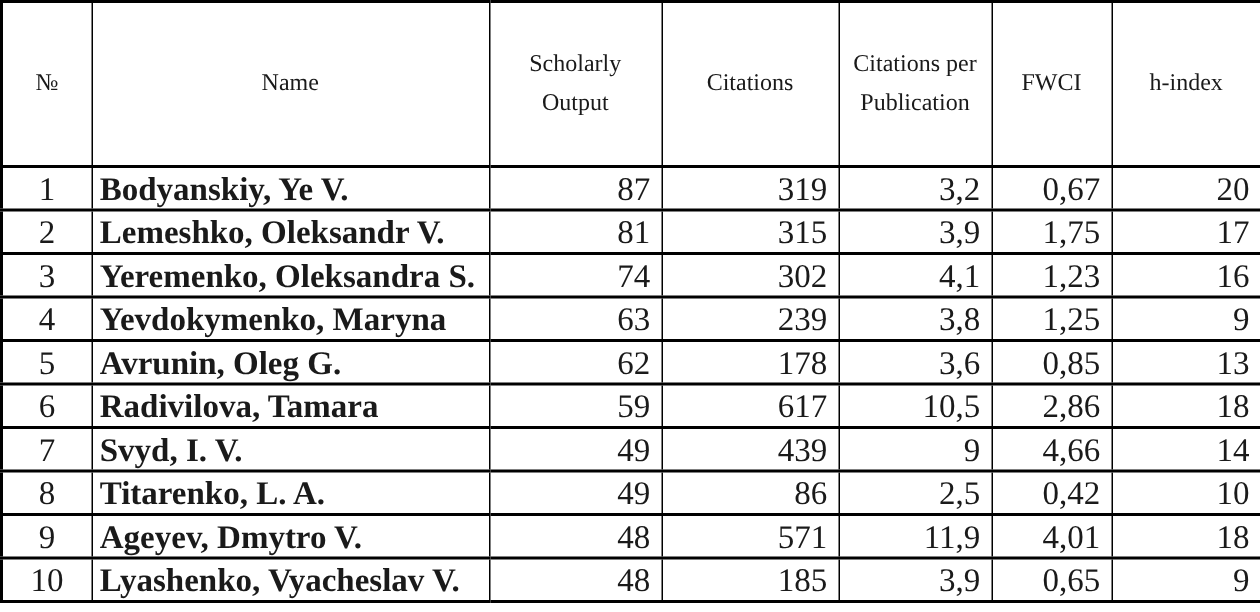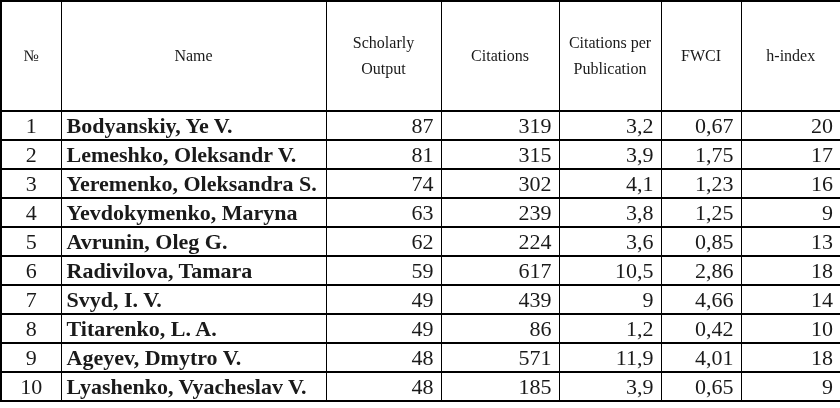--- a/index.html
+++ b/index.html
@@ -113,21 +113,21 @@
           <td class="al-right">63</td>
           <td class="al-right">239</td>
           <td class="al-right">3,8</td>
           <td class="al-right">1,25</td>
           <td class="al-right">9</td>
         </tr>
         <tr>
           <td class="al-center">5</td>
           <td class="al-left">Avrunin, Oleg G.</td>
           <td class="al-right">62</td>
-          <td class="al-right">224</td>
+          <td class="al-right">178</td>
           <td class="al-right">3,6</td>
           <td class="al-right">0,85</td>
           <td class="al-right">13</td>
         </tr>
         <tr>
           <td class="al-center">6</td>
           <td class="al-left">Radivilova, Tamara</td>
           <td class="al-right">59</td>
           <td class="al-right">617</td>
           <td class="al-right">10,5</td>
@@ -141,21 +141,21 @@
           <td class="al-right">439</td>
           <td class="al-right">9</td>
           <td class="al-right">4,66</td>
           <td class="al-right">14</td>
         </tr>
         <tr>
           <td class="al-center">8</td>
           <td class="al-left">Titarenko, L. A.</td>
           <td class="al-right">49</td>
           <td class="al-right">86</td>
-          <td class="al-right">1,2</td>
+          <td class="al-right">2,5</td>
           <td class="al-right">0,42</td>
           <td class="al-right">10</td>
         </tr>
         <tr>
           <td class="al-center">9</td>
           <td class="al-left">Ageyev, Dmytro V.</td>
           <td class="al-right">48</td>
           <td class="al-right">571</td>
           <td class="al-right">11,9</td>
           <td class="al-right">4,01</td>

